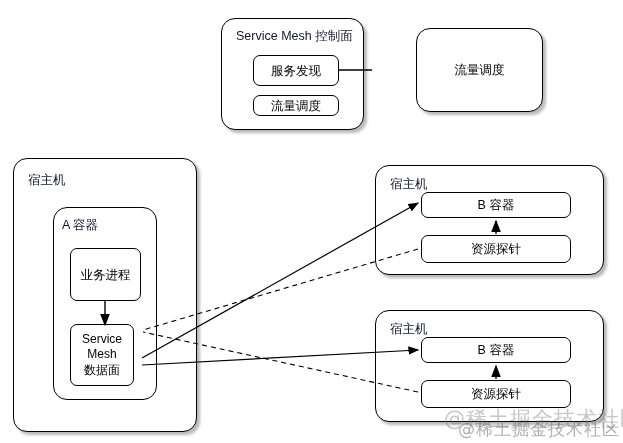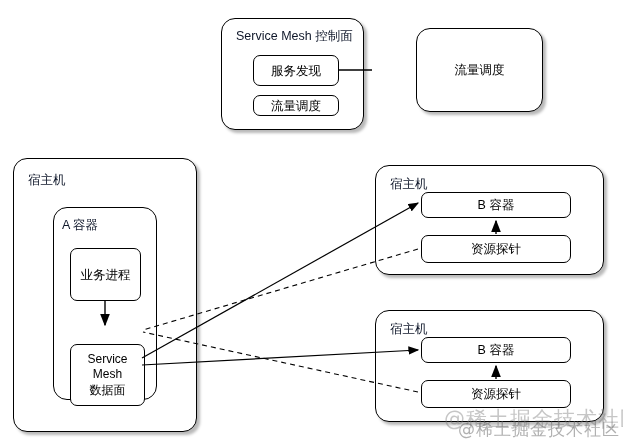--- a/index.html
+++ b/index.html
@@ -91,21 +91,21 @@
   </div>
 
   <div class="box rounded-lg plain" style="left:53px; top:207px; width:104px; height:193px;">
     <div class="label title-label" style="left:8px; top:10px;">A 容器</div>
   </div>
 
   <div class="box rounded-sm plain" style="left:70px; top:248px; width:71px; height:53px;padding-left:14px;">
     <div class="center-label">业务进程</div>
   </div>
 
-  <div class="box rounded-sm plain" style="left:70px; top:344px; width:75px; height:62px;text-decoration:underline;">
+  <div class="box rounded-sm plain" style="left:70px; top:324px; width:64px; height:62px;text-decoration:underline;">
     <div class="center-label" style="font-size:12px;">Service
 Mesh
 数据面</div>
   </div>
 
   <div class="box rounded-lg" style="left:375px; top:165px; width:229px; height:110px;">
     <div class="label title-label" style="left:14px; top:11px;">宿主机</div>
   </div>
 
   <div class="box rounded-sm plain" style="left:421px; top:192px; width:150px; height:26px;">

